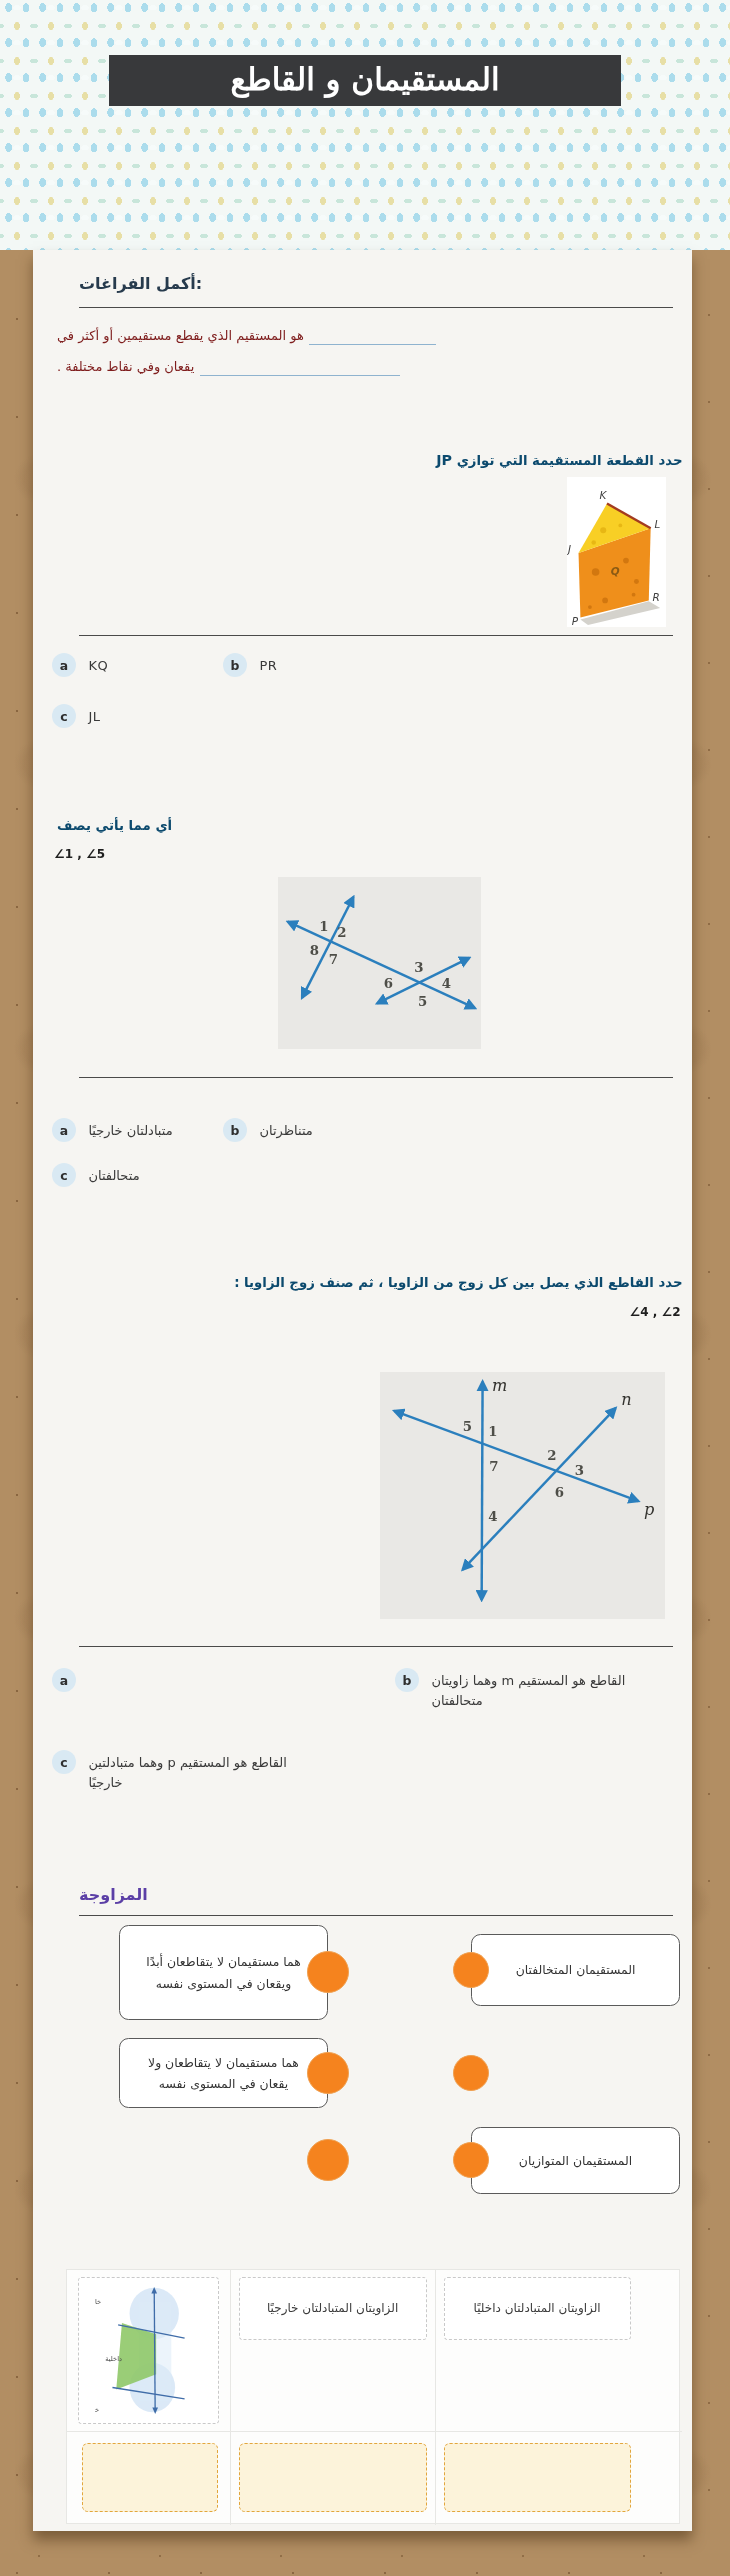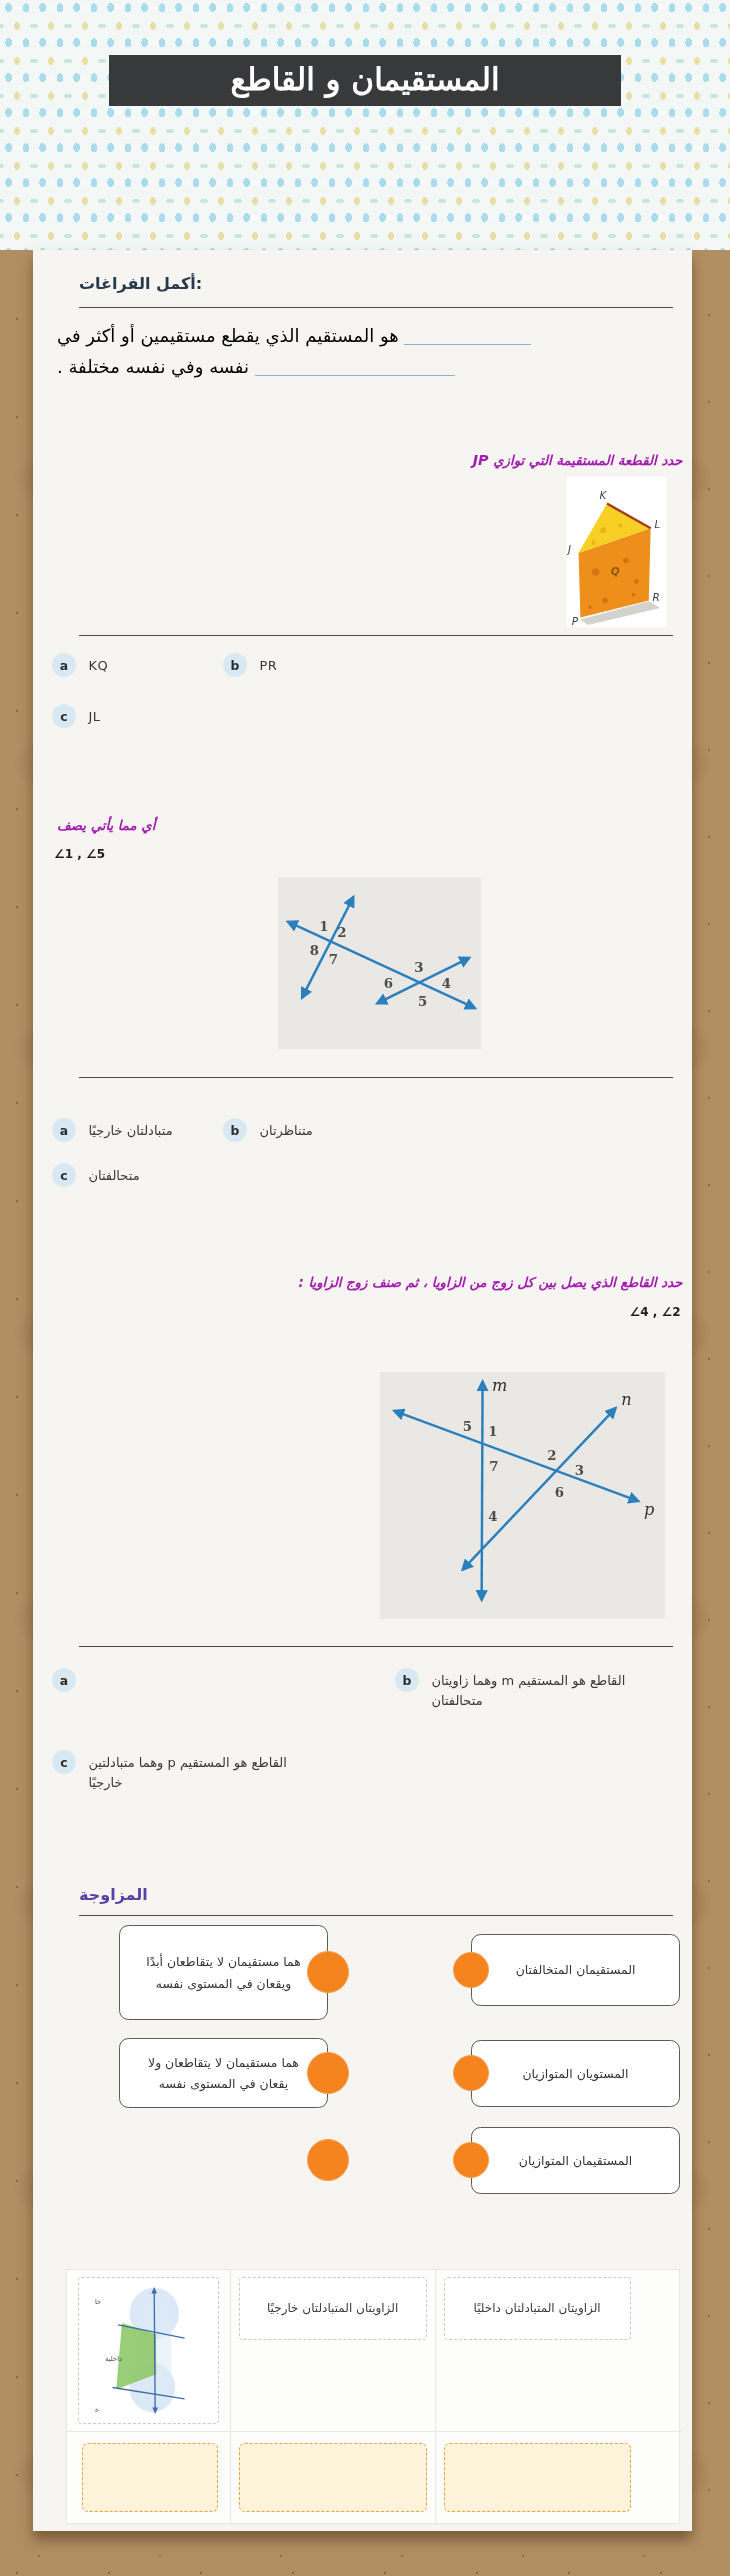--- a/index.html
+++ b/index.html
@@ -34,23 +34,23 @@
     background:#38393b; color:#ffffff; text-align:center;
     font-family:"DejaVu Serif","Liberation Serif",serif;
     font-size:31px; line-height:49px; font-weight:bold;
   }
   .content {
     position:absolute; left:33px; top:250px; width:659px; height:2281px;
     background:#f6f5f2; box-shadow:0 8.6px 12.4px rgba(70,45,18,.5);
   }
   .hr { position:absolute; left:46px; right:19px; border-top:1px solid #4a4a4a; }
   .sec-heading { position:absolute; left:46px; font-size:16px; font-weight:bold; color:#273b4d; }
-  .q-text { color:#a21caf; font-size:13.3px; font-weight:bold;font-style:italic; }
+  .q-text { color:#0c4a6e; font-size:13.3px; font-weight:bold; }
   .blank-row { position:absolute; display:flex; align-items:flex-end; }
-  .blank-row .fb-text { font-size:18px; color:#000000; direction:rtl; line-height:19px; }
+  .blank-row .fb-text { font-size:13px; color:#7f1d1d; direction:rtl; line-height:19px; }
   input.blank {
     border:none; outline:none; background:transparent;
     border-bottom:1px solid #8fb3cf; height:18px; margin-left:5.7px;
   }
   .img-box { position:absolute; background:#ffffff; }
   .diagram-box { position:absolute; background:#e9e8e5; }
   .opt { position:absolute; display:flex; align-items:flex-start; cursor:pointer; }
   .badge {
     flex:0 0 auto; width:24px; height:24px; border-radius:50%;
     background:#d9e9f3; color:#2f2f2f; font-size:12.4px; font-weight:bold;
@@ -94,21 +94,21 @@
   <div class="content">
 
     <div class="sec-heading" style="top:24px;">أكمل الفراغات:</div>
     <div class="hr" style="top:57px;"></div>
 
     <div class="blank-row" style="left:24px; top:76px;">
       <span class="fb-text">هو المستقيم الذي يقطع مستقيمين أو أكثر في</span>
       <input class="blank" style="width: 127px;">
     </div>
     <div class="blank-row" style="left:24px; top:107px;">
-      <span class="fb-text">نفسه وفي نفسه مختلفة .</span>
+      <span class="fb-text">يقعان وفي نقاط مختلفة .</span>
       <input class="blank" style="width: 200px;">
     </div>
 
     <div class="q-text rtl-right" style="position:absolute; left:46px; right:9.5px; top:202px;">
       <span>حدد القطعة المستقيمة التي توازي</span>
       <b style="direction:ltr; unicode-bidi:embed; font-size:14.3px;">JP</b>
     </div>
 
     <div class="img-box" style="left:534px; top:227px; width:99px; height:150px;">
       <svg width="99" height="150" viewBox="0 0 104 158">
@@ -249,21 +249,20 @@
     <div class="sec-heading" style="top:1635px; color:#5b3fa6;">المزاوجة</div>
     <div class="hr" style="top:1665px;"></div>
 
     <div class="match-card" style="left:86px; top:1675px; width:209px; height:95px;">هما مستقيمان لا يتقاطعان أبدًا ويقعان في المستوى نفسه</div>
     <div class="match-dot" style="left:274px; top:1701px; width:42px; height:42px;"></div>
     <div class="match-card" style="left:438px; top:1684px; width:209px; height:72px;">المستقيمان المتخالفتان</div>
     <div class="match-dot" style="left:420px; top:1702px; width:36px; height:36px;"></div>
 
     <div class="match-card" style="left:86px; top:1788px; width:209px; height:70px;">هما مستقيمان لا يتقاطعان ولا يقعان في المستوى نفسه</div>
     <div class="match-dot" style="left:274px; top:1802px; width:42px; height:42px;"></div>
-    <div class="match-card" style="left:438px; top:1790px; width:209px; height:67px;">المستويان المتوازيان</div>
     <div class="match-dot" style="left:420px; top:1805px; width:36px; height:36px;"></div>
 
     <div class="match-dot" style="left:274px; top:1889px; width:42px; height:42px;"></div>
     <div class="match-card" style="left:438px; top:1877px; width:209px; height:67px;">المستقيمان المتوازيان</div>
     <div class="match-dot" style="left:420px; top:1892px; width:36px; height:36px;"></div>
 
     <div class="bottom-table">
       <div class="bt-cell">
         <div class="drag-card" style="left:11.4px; top:6.7px; width:141px; height:147px;">
           <svg width="108" height="131" viewBox="0 0 113 138" style="font-size:12.5px">

